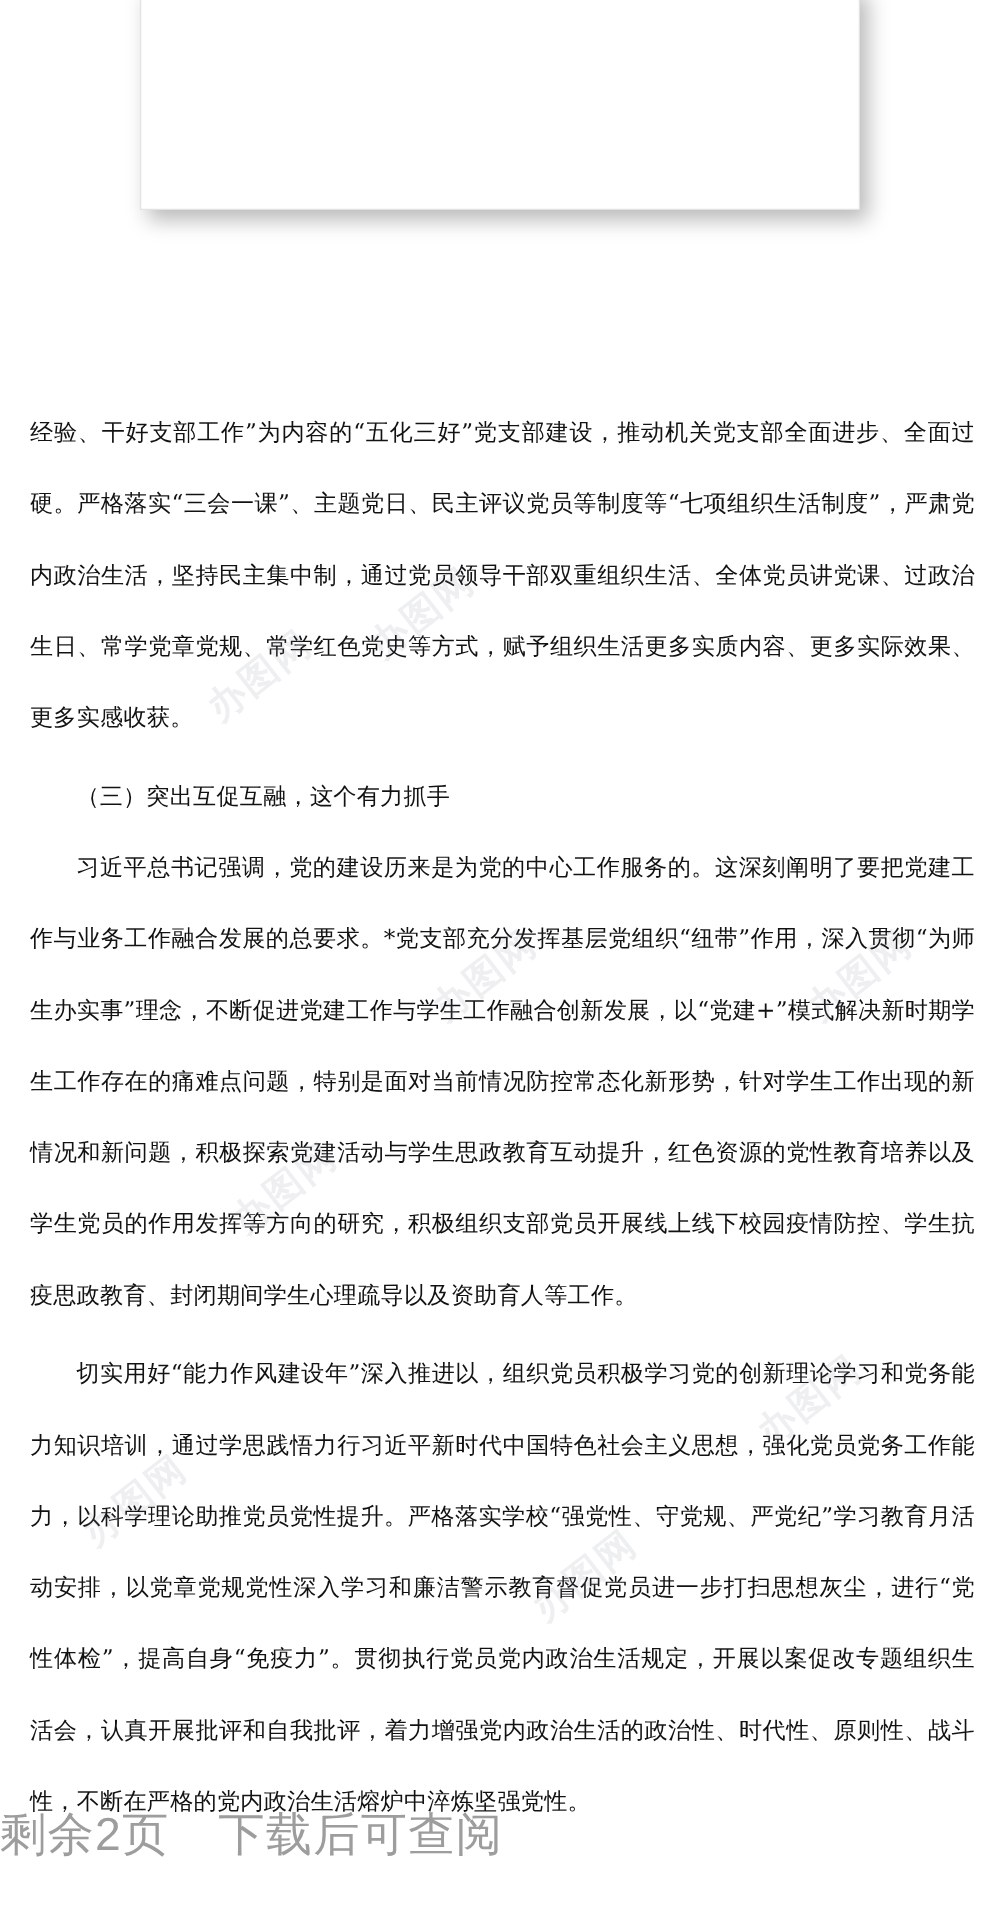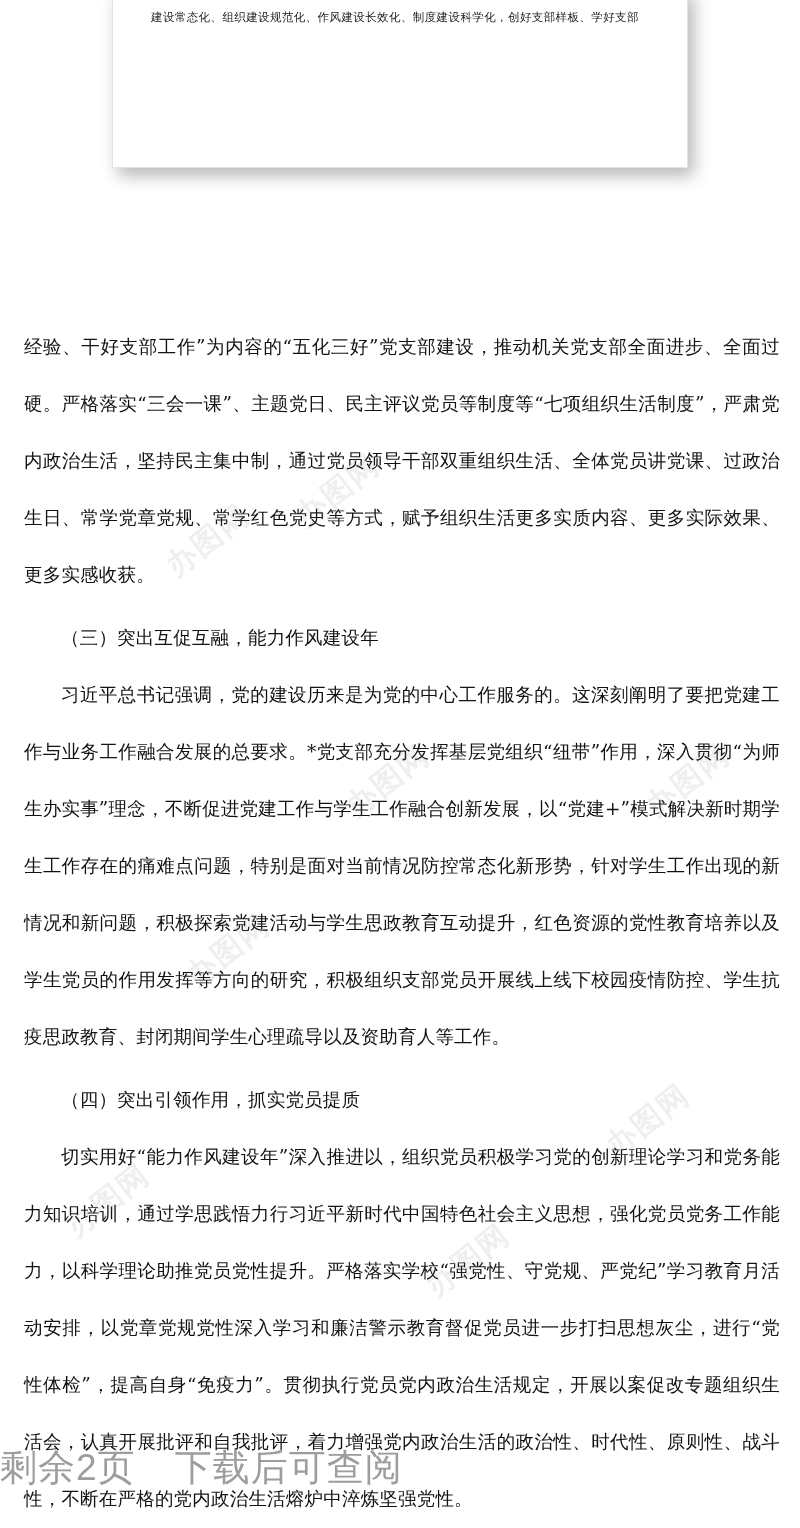--- a/index.html
+++ b/index.html
@@ -118,37 +118,35 @@
     letter-spacing: 1px;
   }
   .bottom-notice .nt.second {
     margin-left: 34px;
   }
 </style>
 </head>
 <body>
 
 <div class="page-card">
-  <div class="pline">建设常态化、组织建设规范化、作风建设长效化、制度建设科学化，创好支部样板、学好支部</div>
 </div>
 
 <div class="doc-page">
   <div class="doc-body">
 
     <p class="para">经验、干好支部工作”为内容的“五化三好”党支部建设，推动机关党支部全面进步、全面过硬。严格落实“三会一课”、主题党日、民主评议党员等制度等“七项组织生活制度”，严肃党内政治生活，坚持民主集中制，通过党员领导干部双重组织生活、全体党员讲党课、过政治生日、常学党章党规、常学红色党史等方式，赋予组织生活更多实质内容、更多实际效果、更多实感收获。</p>
 
     <div class="gap-sm"></div>
 
-    <h3 class="heading">（三）突出互促互融，能力作风建设年</h3>
+    <h3 class="heading">（三）突出互促互融，这个有力抓手</h3>
 
     <p class="para indent">习近平总书记强调，党的建设历来是为党的中心工作服务的。这深刻阐明了要把党建工作与业务工作融合发展的总要求。*党支部充分发挥基层党组织“纽带”作用，深入贯彻“为师生办实事”理念，不断促进党建工作与学生工作融合创新发展，以“党建+”模式解决新时期学生工作存在的痛难点问题，特别是面对当前情况防控常态化新形势，针对学生工作出现的新情况和新问题，积极探索党建活动与学生思政教育互动提升，红色资源的党性教育培养以及学生党员的作用发挥等方向的研究，积极组织支部党员开展线上线下校园疫情防控、学生抗疫思政教育、封闭期间学生心理疏导以及资助育人等工作。</p>
 
     <div class="gap-sm"></div>
 
-    <h3 class="heading">（四）突出引领作用，抓实党员提质</h3>
 
     <p class="para indent">切实用好“能力作风建设年”深入推进以，组织党员积极学习党的创新理论学习和党务能力知识培训，通过学思践悟力行习近平新时代中国特色社会主义思想，强化党员党务工作能力，以科学理论助推党员党性提升。严格落实学校“强党性、守党规、严党纪”学习教育月活动安排，以党章党规党性深入学习和廉洁警示教育督促党员进一步打扫思想灰尘，进行“党性体检”，提高自身“免疫力”。贯彻执行党员党内政治生活规定，开展以案促改专题组织生活会，认真开展批评和自我批评，着力增强党内政治生活的政治性、时代性、原则性、战斗性，不断在严格的党内政治生活熔炉中淬炼坚强党性。</p>
 
     <div class="gap-sm"></div>
 
   </div>
 </div>
 
 <div class="wm-layer">
   <div class="wm" style="left:160px;  top:520px;">办图网</div>

